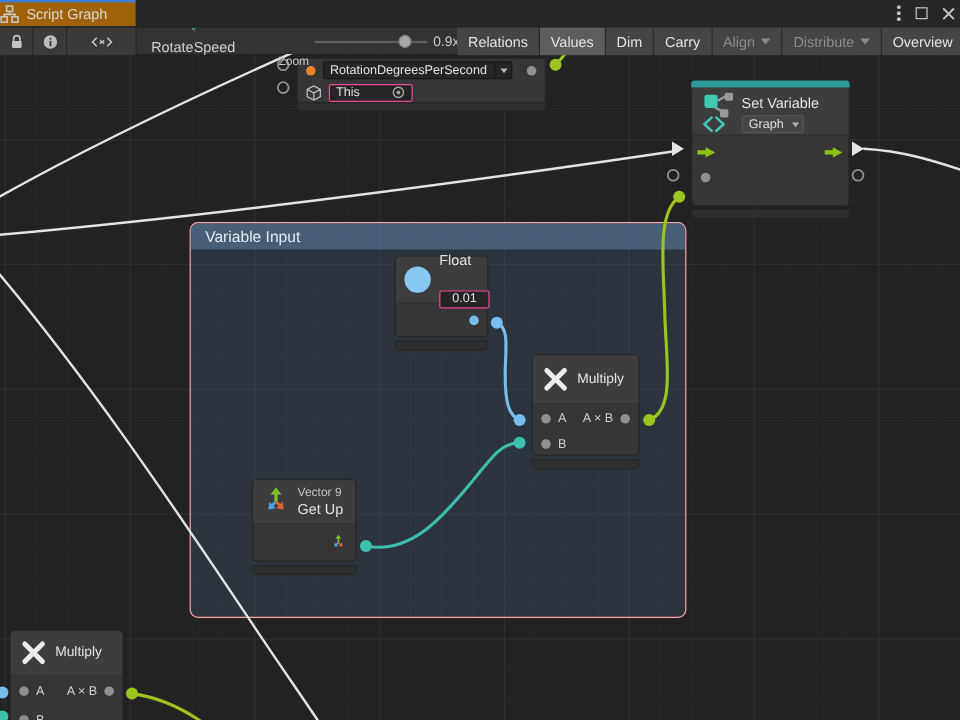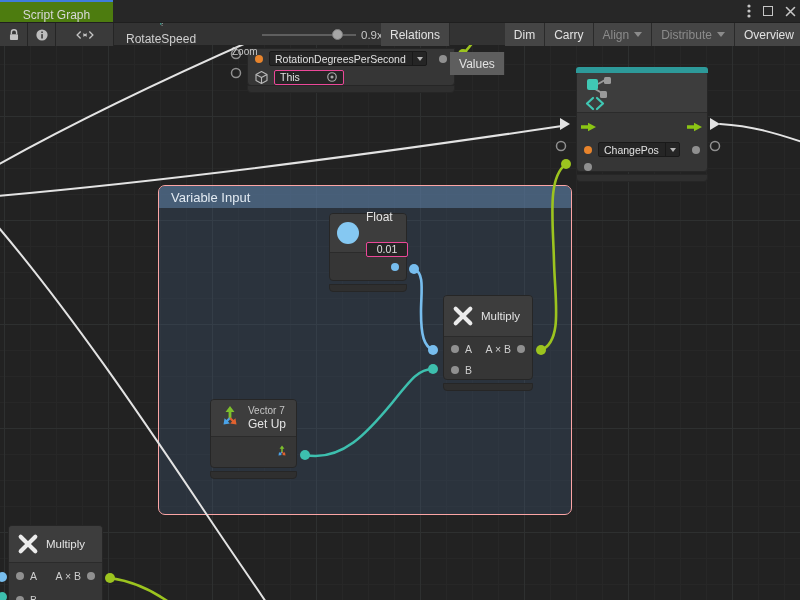--- a/index.html
+++ b/index.html
@@ -1,41 +1,41 @@
 <!DOCTYPE html>
 <html><head>
 <meta charset="utf-8">
 <style>
   html,body{margin:0;padding:0;background:#111;}
   #stage{position:relative;width:800px;height:600px;overflow:hidden;
     font-family:"Liberation Sans","DejaVu Sans",sans-serif;
     -webkit-font-smoothing:antialiased;color:#d6d6d6;background:#222;}
   
   #tabbar{position:absolute;left:0;top:0;width:800px;height:22px;background:#272727;z-index:30;}
-  #tab{position:absolute;left:0;top:0;width:113px;height:22px;background:#4d7c0f;
-    border-top:2px solid #3f7cdb;box-sizing:border-box;display:flex;align-items:center;gap:6px;padding:0 0;flex-direction:column;}
+  #tab{position:absolute;left:0;top:0;width:113px;height:22px;background:#a16207;
+    border-top:2px solid #3f7cdb;box-sizing:border-box;display:flex;align-items:center;gap:6px;padding:0 0;}
   #tab span{font-size:12px;color:#d8d8d8;white-space:nowrap;}
   #winctl{position:absolute;right:4px;top:0;height:22px;display:flex;align-items:center;gap:12px;z-index:31;}
   #toolbar{position:absolute;left:0;top:22px;width:800px;height:23px;background:#333;z-index:30;
     border-top:1px solid #1f1f1f;box-sizing:border-box;}
   .tbgrp{position:absolute;left:0;top:0;height:23px;display:flex;}
   .tbicon{width:28px;height:23px;display:flex;align-items:center;justify-content:center;
     background:#3a3a3a;border-right:1px solid #252525;box-sizing:border-box;}
   .tbicon.wide{width:58px;}
   #crumb{position:absolute;left:126px;top:0;height:23px;display:flex;align-items:center;gap:6px;flex-direction:column;}
   #crumb span{font-size:12px;color:#d0d0d0;}
   #zoomlbl{position:absolute;left:232px;top:17px;height:23px;display:flex;align-items:center;font-size:10px;color:#c8c8c8;}
   #zoomtrack{position:absolute;left:262px;top:11px;width:94px;height:1.6px;background:#5f5f5f;}
   #zoomhandle{position:absolute;left:332px;top:6px;width:11px;height:11px;border-radius:50%;
     background:#a6a6a6;border:1px solid #7d7d7d;box-sizing:border-box;}
   #zoomval{position:absolute;left:361px;top:0;height:23px;display:flex;align-items:center;font-size:11.5px;color:#c8c8c8;}
   #tbbuttons{position:absolute;left:381px;top:0;height:23px;display:flex;}
   .tbbtn{height:23px;display:flex;align-items:center;gap:5px;padding:0 9px;background:#454545;
     border-right:1px solid #2a2a2a;box-sizing:border-box;font-size:12px;color:#e2e2e2;white-space:nowrap;}
-  .tbbtn.active{background:#5e5e5e;margin-top:29px;}
+  .tbbtn.active{background:#5e5e5e;}
   .tbbtn.disabled{color:#8b8b8b;}
   .dtri{width:0;height:0;border-left:4px solid transparent;border-right:4px solid transparent;border-top:5px solid currentColor;}
   
   #graph{position:absolute;left:0;top:45px;width:800px;height:555px;background-color:#222;
     background-image:
       linear-gradient(#2e3030 1px,transparent 1px),linear-gradient(90deg,#2e3030 1px,transparent 1px),
       linear-gradient(#272727 1px,transparent 1px),linear-gradient(90deg,#272727 1px,transparent 1px);
     background-size:104px 104px,104px 104px,26px 26px,26px 26px;
     background-position:4px -33px,4px -33px,4px -7px,4px -7px;z-index:1;}
   #grp{position:absolute;left:158px;top:185px;width:414px;height:330px;border-radius:7px;
@@ -145,40 +145,38 @@
     <div class="nhead" style="height:40px;align-items:flex-start;padding-top:4px;">
       <svg width="26" height="34" viewBox="0 0 26 34">
         <line x1="13" y1="7" x2="20" y2="3" stroke="#9a9a9a" stroke-width="2"></line>
         <line x1="10" y1="12" x2="17" y2="16" stroke="#9a9a9a" stroke-width="2"></line>
         <rect x="2" y="2" width="11" height="11" rx="2" fill="#40c8b4"></rect>
         <rect x="19" y="0" width="7" height="7" rx="1.5" fill="#9a9a9a"></rect>
         <rect x="15" y="14" width="7" height="7" rx="1.5" fill="#9a9a9a"></rect>
         <polyline points="8,21 2,26.5 8,32" fill="none" stroke-width="2.2" stroke-linejoin="round" stroke-linecap="round" stroke="#40c8b4"></polyline>
         <polyline points="12,21 18,26.5 12,32" fill="none" stroke-width="2.2" stroke-linejoin="round" stroke-linecap="round" stroke="#40c8b4"></polyline>
       </svg>
+      <span style="display:flex;flex-direction:column;gap:3px;padding-top:2px;">
+        <span class="ntitle">Set Variable</span>
+        <span class="dd" style="width:52px;background:#454545;border-color:#555;">
+          <span class="txt spacer">Graph</span>
+          <span class="arr" style="border-left:none;">
+              <span class="dtri"></span>
+            </span>
+        </span>
+      </span>
     </div>
     <div class="nrow" style="height:27px;padding:0 4px;">
       <svg width="16" height="10" viewBox="0 0 16 10">
         <path d="M0 3.2 H7 V0.8 L15 5 L7 9.2 V6.8 H0 Z" fill="#8bc514"></path>
       </svg>
       <span class="spacer"></span>
       <svg width="16" height="10" viewBox="0 0 16 10">
         <path d="M0 3.2 H7 V0.8 L15 5 L7 9.2 V6.8 H0 Z" fill="#8bc514"></path>
       </svg>
-    </div>
-    <div class="nrow" style="height:19px;">
-      <span class="port orange"></span>
-      <span class="dd" style="width:86px;">
-        <span class="txt spacer">ChangePos</span>
-        <span class="arr">
-            <span class="dtri"></span>
-          </span>
-      </span>
-      <span class="spacer"></span>
-      <span class="port"></span>
     </div>
     <div class="nrow" style="height:16px;">
       <span class="port"></span>
     </div>
   </div>
   <div class="nfoot" style="left:576px;top:174px;width:132px;"></div>
 
   <div class="node" style="left:329px;top:213px;width:78px;height:68px;">
     <div class="nhead" style="height:39px;padding:0 7px;">
       <span style="width: 22px; height: 22px; border-radius: 50%; flex: 0 0 auto; background: rgb(133, 200, 242);" id="floatdot"></span>
@@ -222,21 +220,21 @@
       <svg width="26" height="26" viewBox="0 0 26 26">
         <path d="M11.6 13 V7 H8.5 L13 1 L17.5 7 H14.4 V13 Z" fill="#7ec02c"></path>
         <g transform="rotate(-135 13 13)">
             <path d="M11.9 13 V9 H9.3 L13 3.8 L16.7 9 H14.1 V13 Z" fill="#4aa3e8"></path>
           </g>
         <g transform="rotate(135 13 13)">
             <path d="M11.9 13 V9 H9.3 L13 3.8 L16.7 9 H14.1 V13 Z" fill="#e0622f"></path>
           </g>
       </svg>
       <span style="display:flex;flex-direction:column;gap:1px;align-items:flex-start;">
-        <span class="small-label">Vector 7</span>
+        <span class="small-label">Vector 9</span>
         <span class="ntitle">Get Up</span>
       </span>
     </div>
     <div class="nrow" style="height:30px;justify-content:flex-end;">
       <svg width="14" height="14" viewBox="0 0 26 26">
         <path d="M11.6 13 V7 H8.5 L13 1 L17.5 7 H14.4 V13 Z" fill="#7ec02c"></path>
         <g transform="rotate(-135 13 13)">
             <path d="M11.9 13 V9 H9.3 L13 3.8 L16.7 9 H14.1 V13 Z" fill="#4aa3e8"></path>
           </g>
         <g transform="rotate(135 13 13)">

